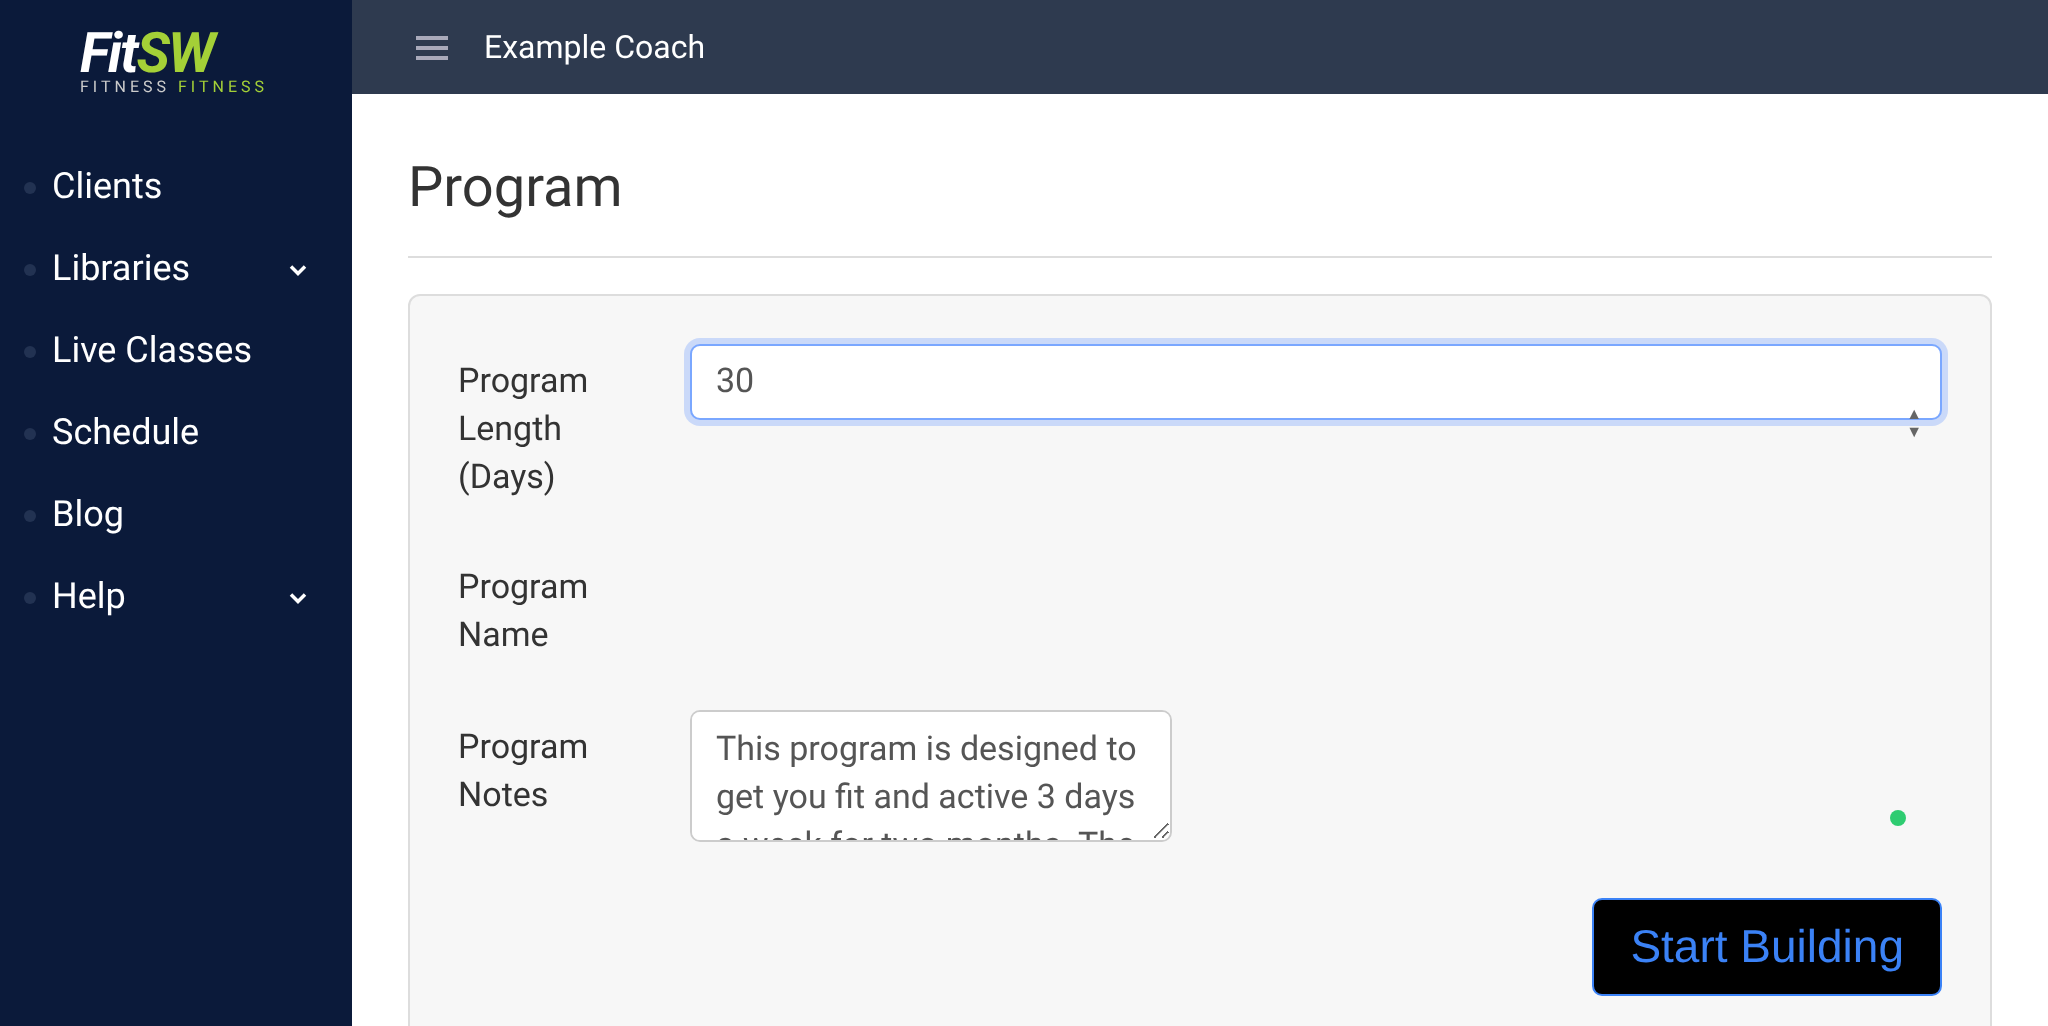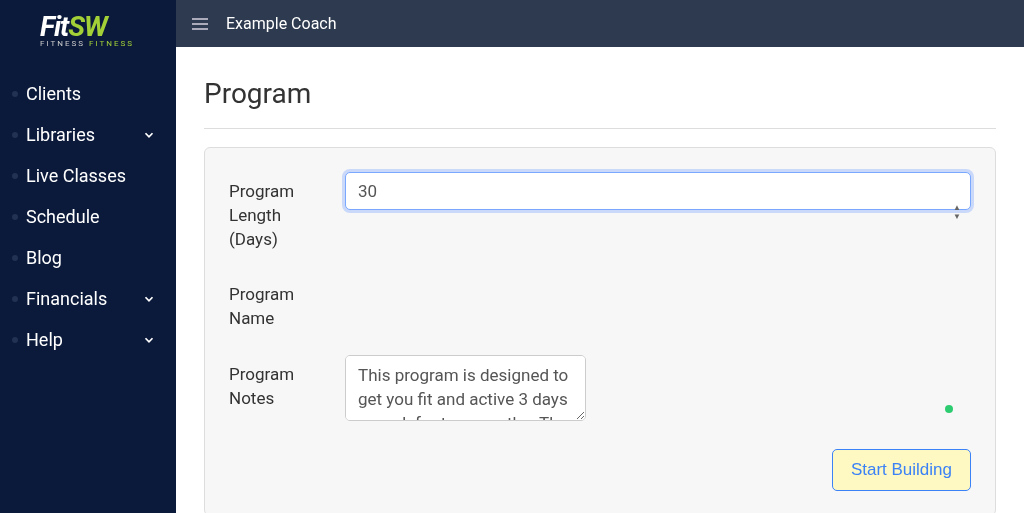--- a/index.html
+++ b/index.html
@@ -65,21 +65,21 @@
       justify-content: center;
     }
     .main {
       flex: 1;
       display: flex;
       flex-direction: column;
     }
     .topbar {
       background: #2e3a4f;
       color: #fff;
-      padding: 14px 16px;
+      padding: 14px 32px;
       display: flex;
       align-items: center;
       gap: 18px;
       font-size: 16px;
     }
     .hamburger {
       display: inline-flex;
       flex-direction: column;
       gap: 3px;
       cursor: pointer;
@@ -158,23 +158,23 @@
       resize: both;
       min-height: 56px;
       line-height: 1.4;
     }
     .actions {
       display: flex;
       justify-content: flex-end;
     }
     .btn {
       border: 1px solid #3b82f6;
-      background: #fef9c3;
+      background: #000000;
       color: #3b82f6;
-      font-size: 17px;
+      font-size: 23px;
       padding: 10px 18px;
       border-radius: 5px;
       cursor: pointer;
     }
     .green-dot {
       display: inline-block;
       width: 8px;
       height: 8px;
       background: #2ecc71;
       border-radius: 50%;
@@ -213,29 +213,20 @@
       <span class="nav-dot"></span>
       <span class="nav-label">Live Classes</span>
     </li>
     <li class="nav-item">
       <span class="nav-dot"></span>
       <span class="nav-label">Schedule</span>
     </li>
     <li class="nav-item">
       <span class="nav-dot"></span>
       <span class="nav-label">Blog</span>
-    </li>
-    <li class="nav-item">
-      <span class="nav-dot"></span>
-      <span class="nav-label">Financials</span>
-      <span class="chevron">
-        <svg width="14" height="14" viewBox="0 0 24 24" fill="none" stroke="#fff" stroke-width="3">
-            <polyline points="6 9 12 15 18 9"></polyline>
-          </svg>
-      </span>
     </li>
     <li class="nav-item">
       <span class="nav-dot"></span>
       <span class="nav-label">Help</span>
       <span class="chevron">
         <svg width="14" height="14" viewBox="0 0 24 24" fill="none" stroke="#fff" stroke-width="3">
             <polyline points="6 9 12 15 18 9"></polyline>
           </svg>
       </span>
     </li>

